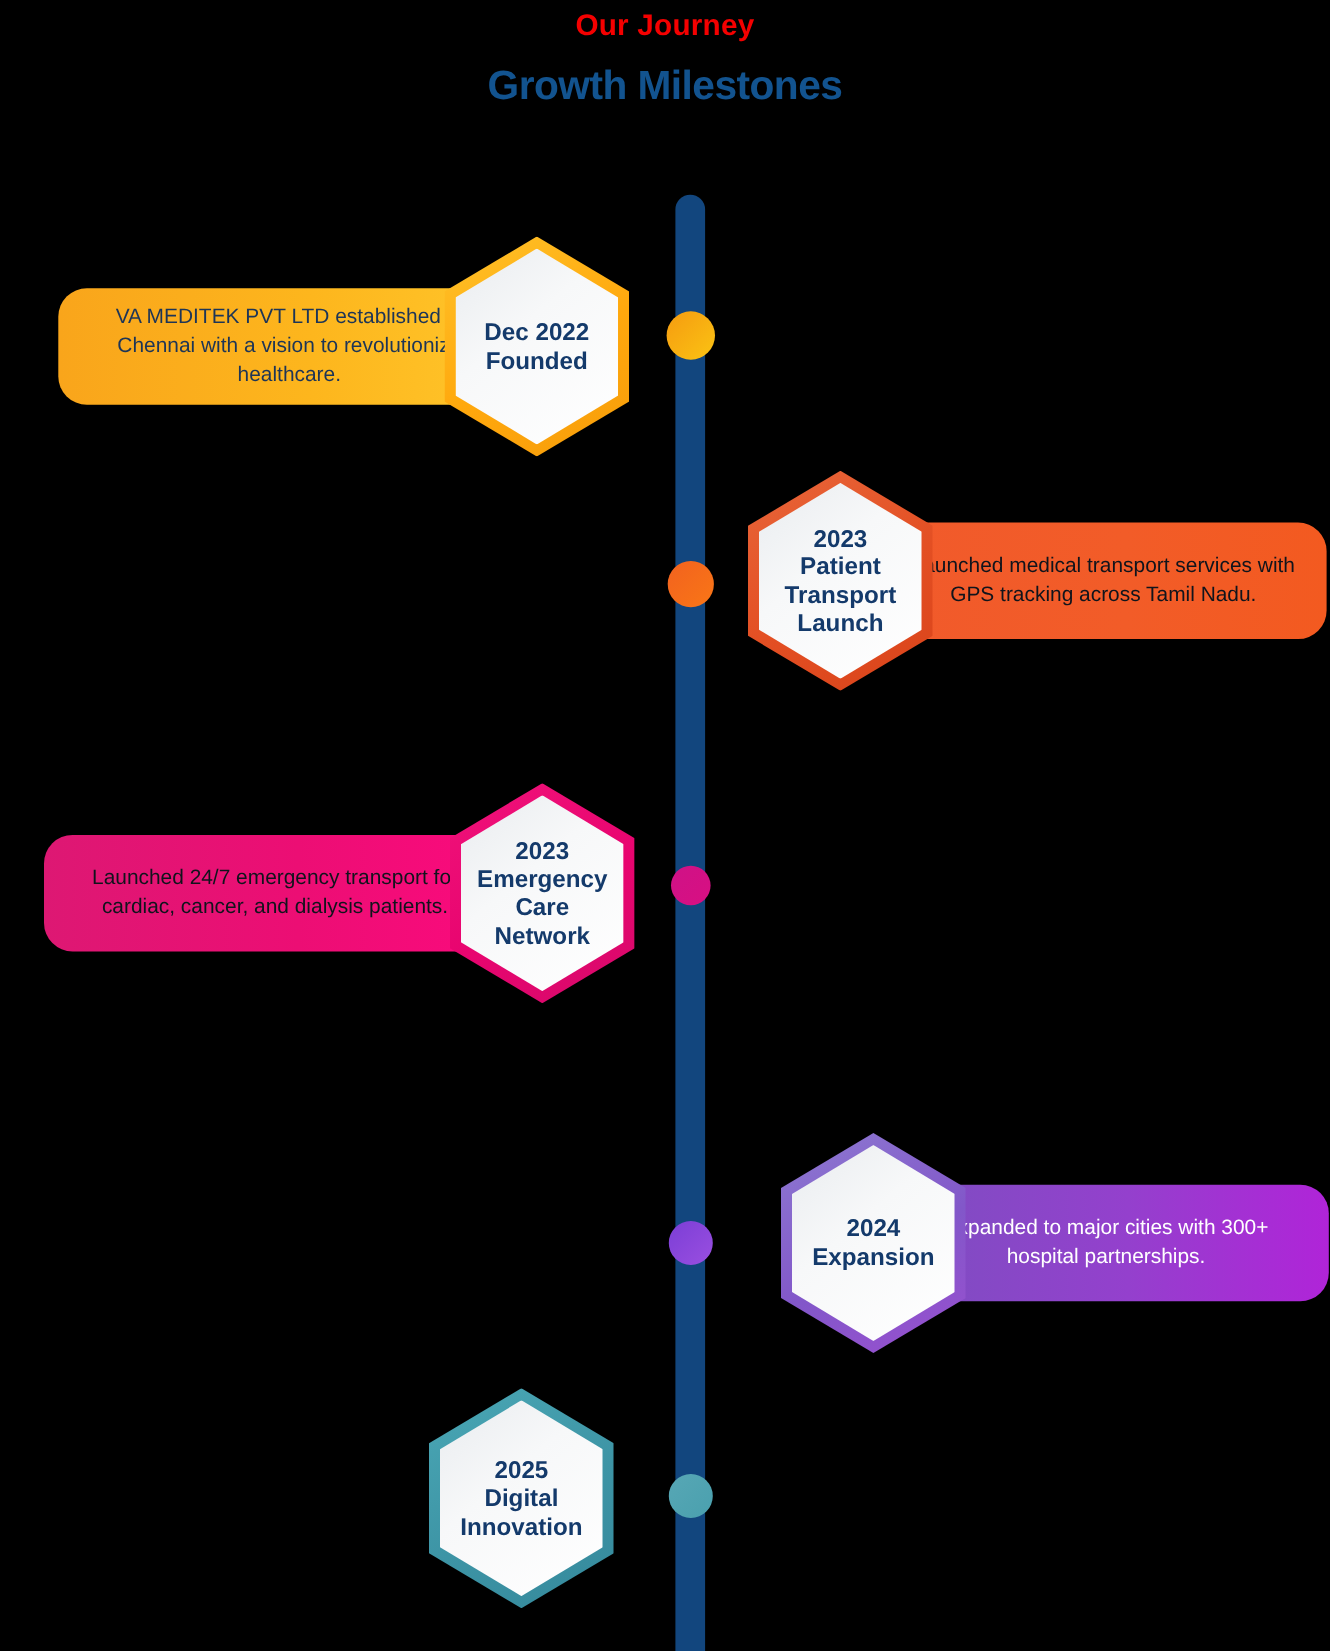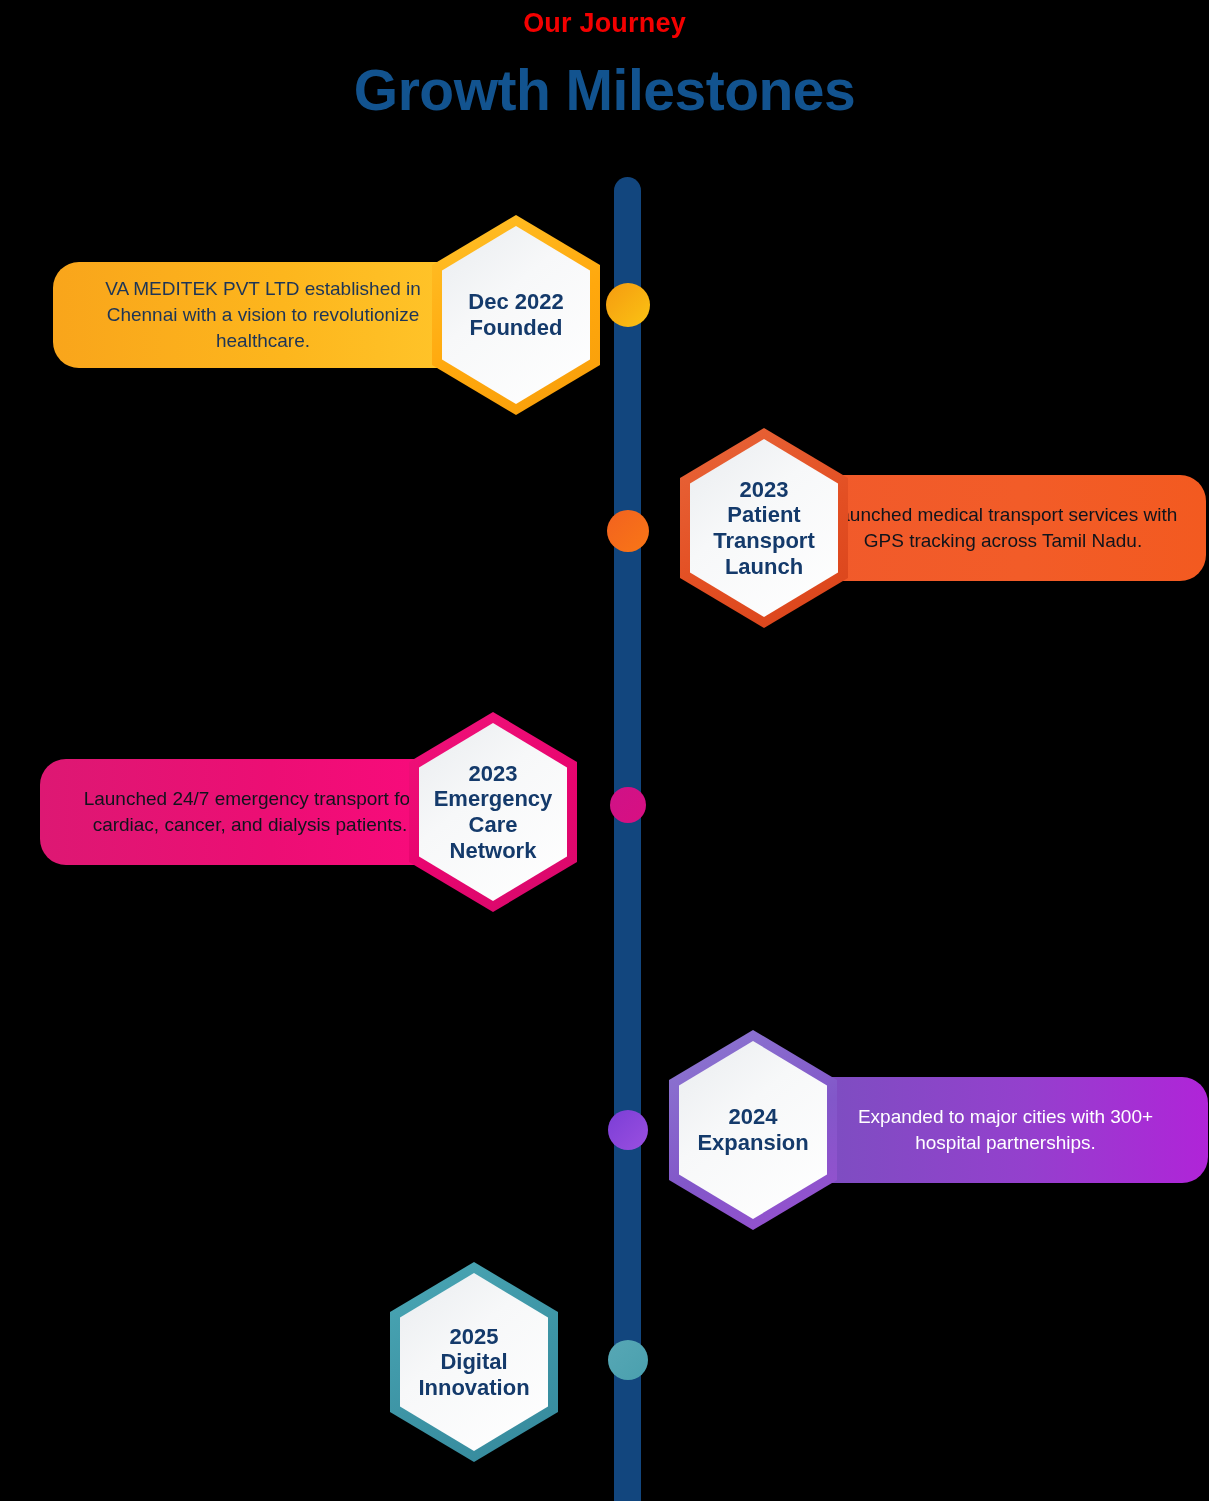--- a/index.html
+++ b/index.html
@@ -38,21 +38,21 @@
   .eyebrow {
     font-size: 27px;
     font-weight: 800;
     letter-spacing: 0.2px;
     color: #f40000;
     line-height: 1.35;
     font-family: "Liberation Sans", sans-serif;
   }
 
   .main-title {
-    font-size: 57px;
+    font-size: 37px;
     font-weight: 800;
     color: #12538f;
     letter-spacing: -0.5px;
     line-height: 1.25;
     margin-top: 14px;
     font-family: "Liberation Sans", sans-serif;
   }
 
   
   .spine {
@@ -146,42 +146,42 @@
   
   .dot {
     position: absolute;
     border-radius: 50%;
     z-index: 6;
   }
 
   
   
   #ms-1 { top: 215px; }
-  #ms-1 .hex  { left: 432px; background: linear-gradient(150deg,#ffc229 0%, #ffa80d 55%, #f79d0a 100%); }
+  #ms-1 .hex  { left: 404px; background: linear-gradient(150deg,#ffc229 0%, #ffa80d 55%, #f79d0a 100%); }
   #ms-1 .pill { left: 53px;  width: 420px;
                 background: linear-gradient(90deg,#f9a51b 0%, #fdb61d 55%, #ffc62b 100%); }
   #ms-1 .pill-text { color: #1d3557; }
 
   
   #ms-2 { top: 428px; }
   #ms-2 .hex  { left: 680px; background: linear-gradient(150deg,#e8663a 0%, #e34f23 55%, #d9431a 100%); }
   #ms-2 .pill { left: 800px; width: 406px;
                 background: linear-gradient(90deg,#f15a2b 0%, #f25c28 55%, #f35a20 100%); }
   #ms-2 .pill-text { color: #10141c; }
 
   
   #ms-3 { top: 712px; }
   #ms-3 .hex  { left: 409px; background: linear-gradient(150deg,#f0137a 0%, #e8046f 55%, #d60b6b 100%); }
   #ms-3 .pill { left: 40px;  width: 420px;
                 background: linear-gradient(90deg,#dd1873 0%, #ec0e74 55%, #fb0a7d 100%); }
   #ms-3 .pill-text { color: #10141c; }
 
   
   #ms-4 { top: 1030px; }
-  #ms-4 .hex  { left: 669px; background: linear-gradient(150deg,#8d7ad1 0%, #8257c9 55%, #9a4fd0 100%); justify-content: center; }
+  #ms-4 .hex  { left: 710px; background: linear-gradient(150deg,#8d7ad1 0%, #8257c9 55%, #9a4fd0 100%); justify-content: center; }
   #ms-4 .pill { left: 803px; width: 405px;
                 background: linear-gradient(90deg,#7b4fc0 0%, #9440cd 55%, #b024d8 100%); }
   #ms-4 .pill-text { color: #ffffff; }
 
   
   #ms-5 { top: 1262px; }
   #ms-5 .hex  { left: 390px; background: linear-gradient(150deg,#4aa7b5 0%, #3d94a5 55%, #35899c 100%); }
   #ms-5 .pill { left: 3px;   width: 457px;
                 background: linear-gradient(90deg,#63b6c2 0%, #4ba3b3 55%, #2f8296 100%); }
   #ms-5 .pill-text { color: #ffffff; }

